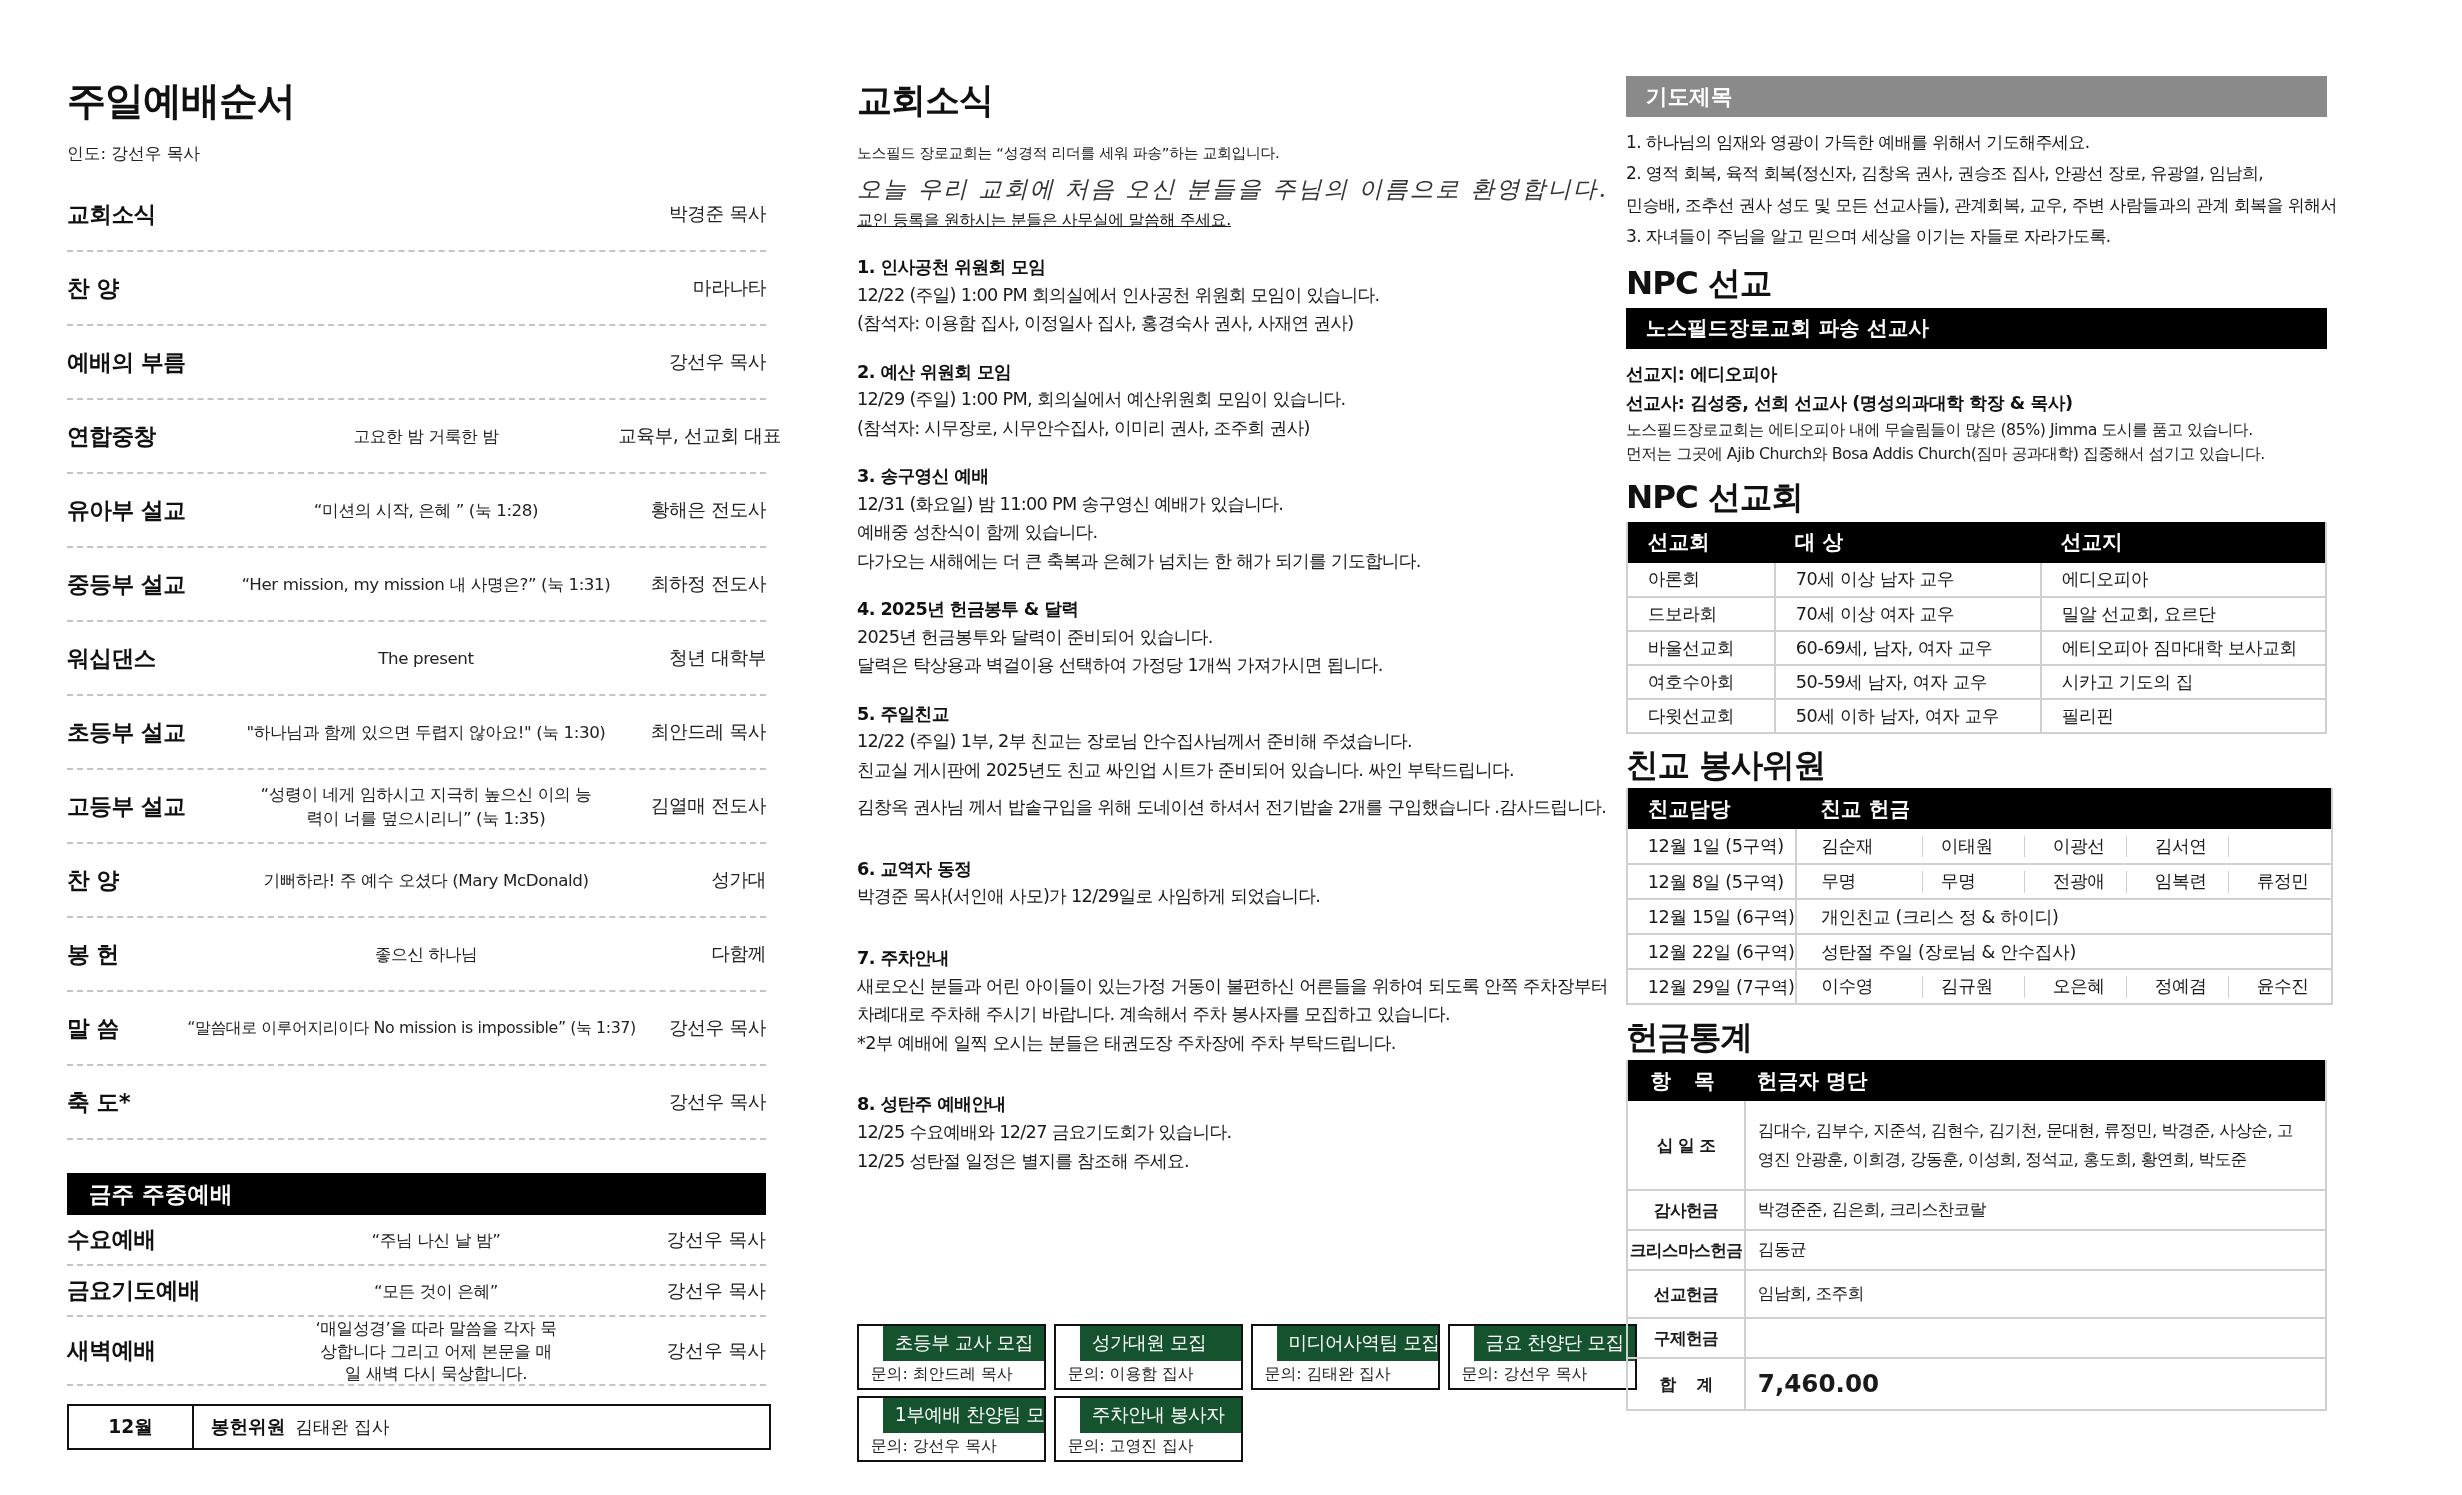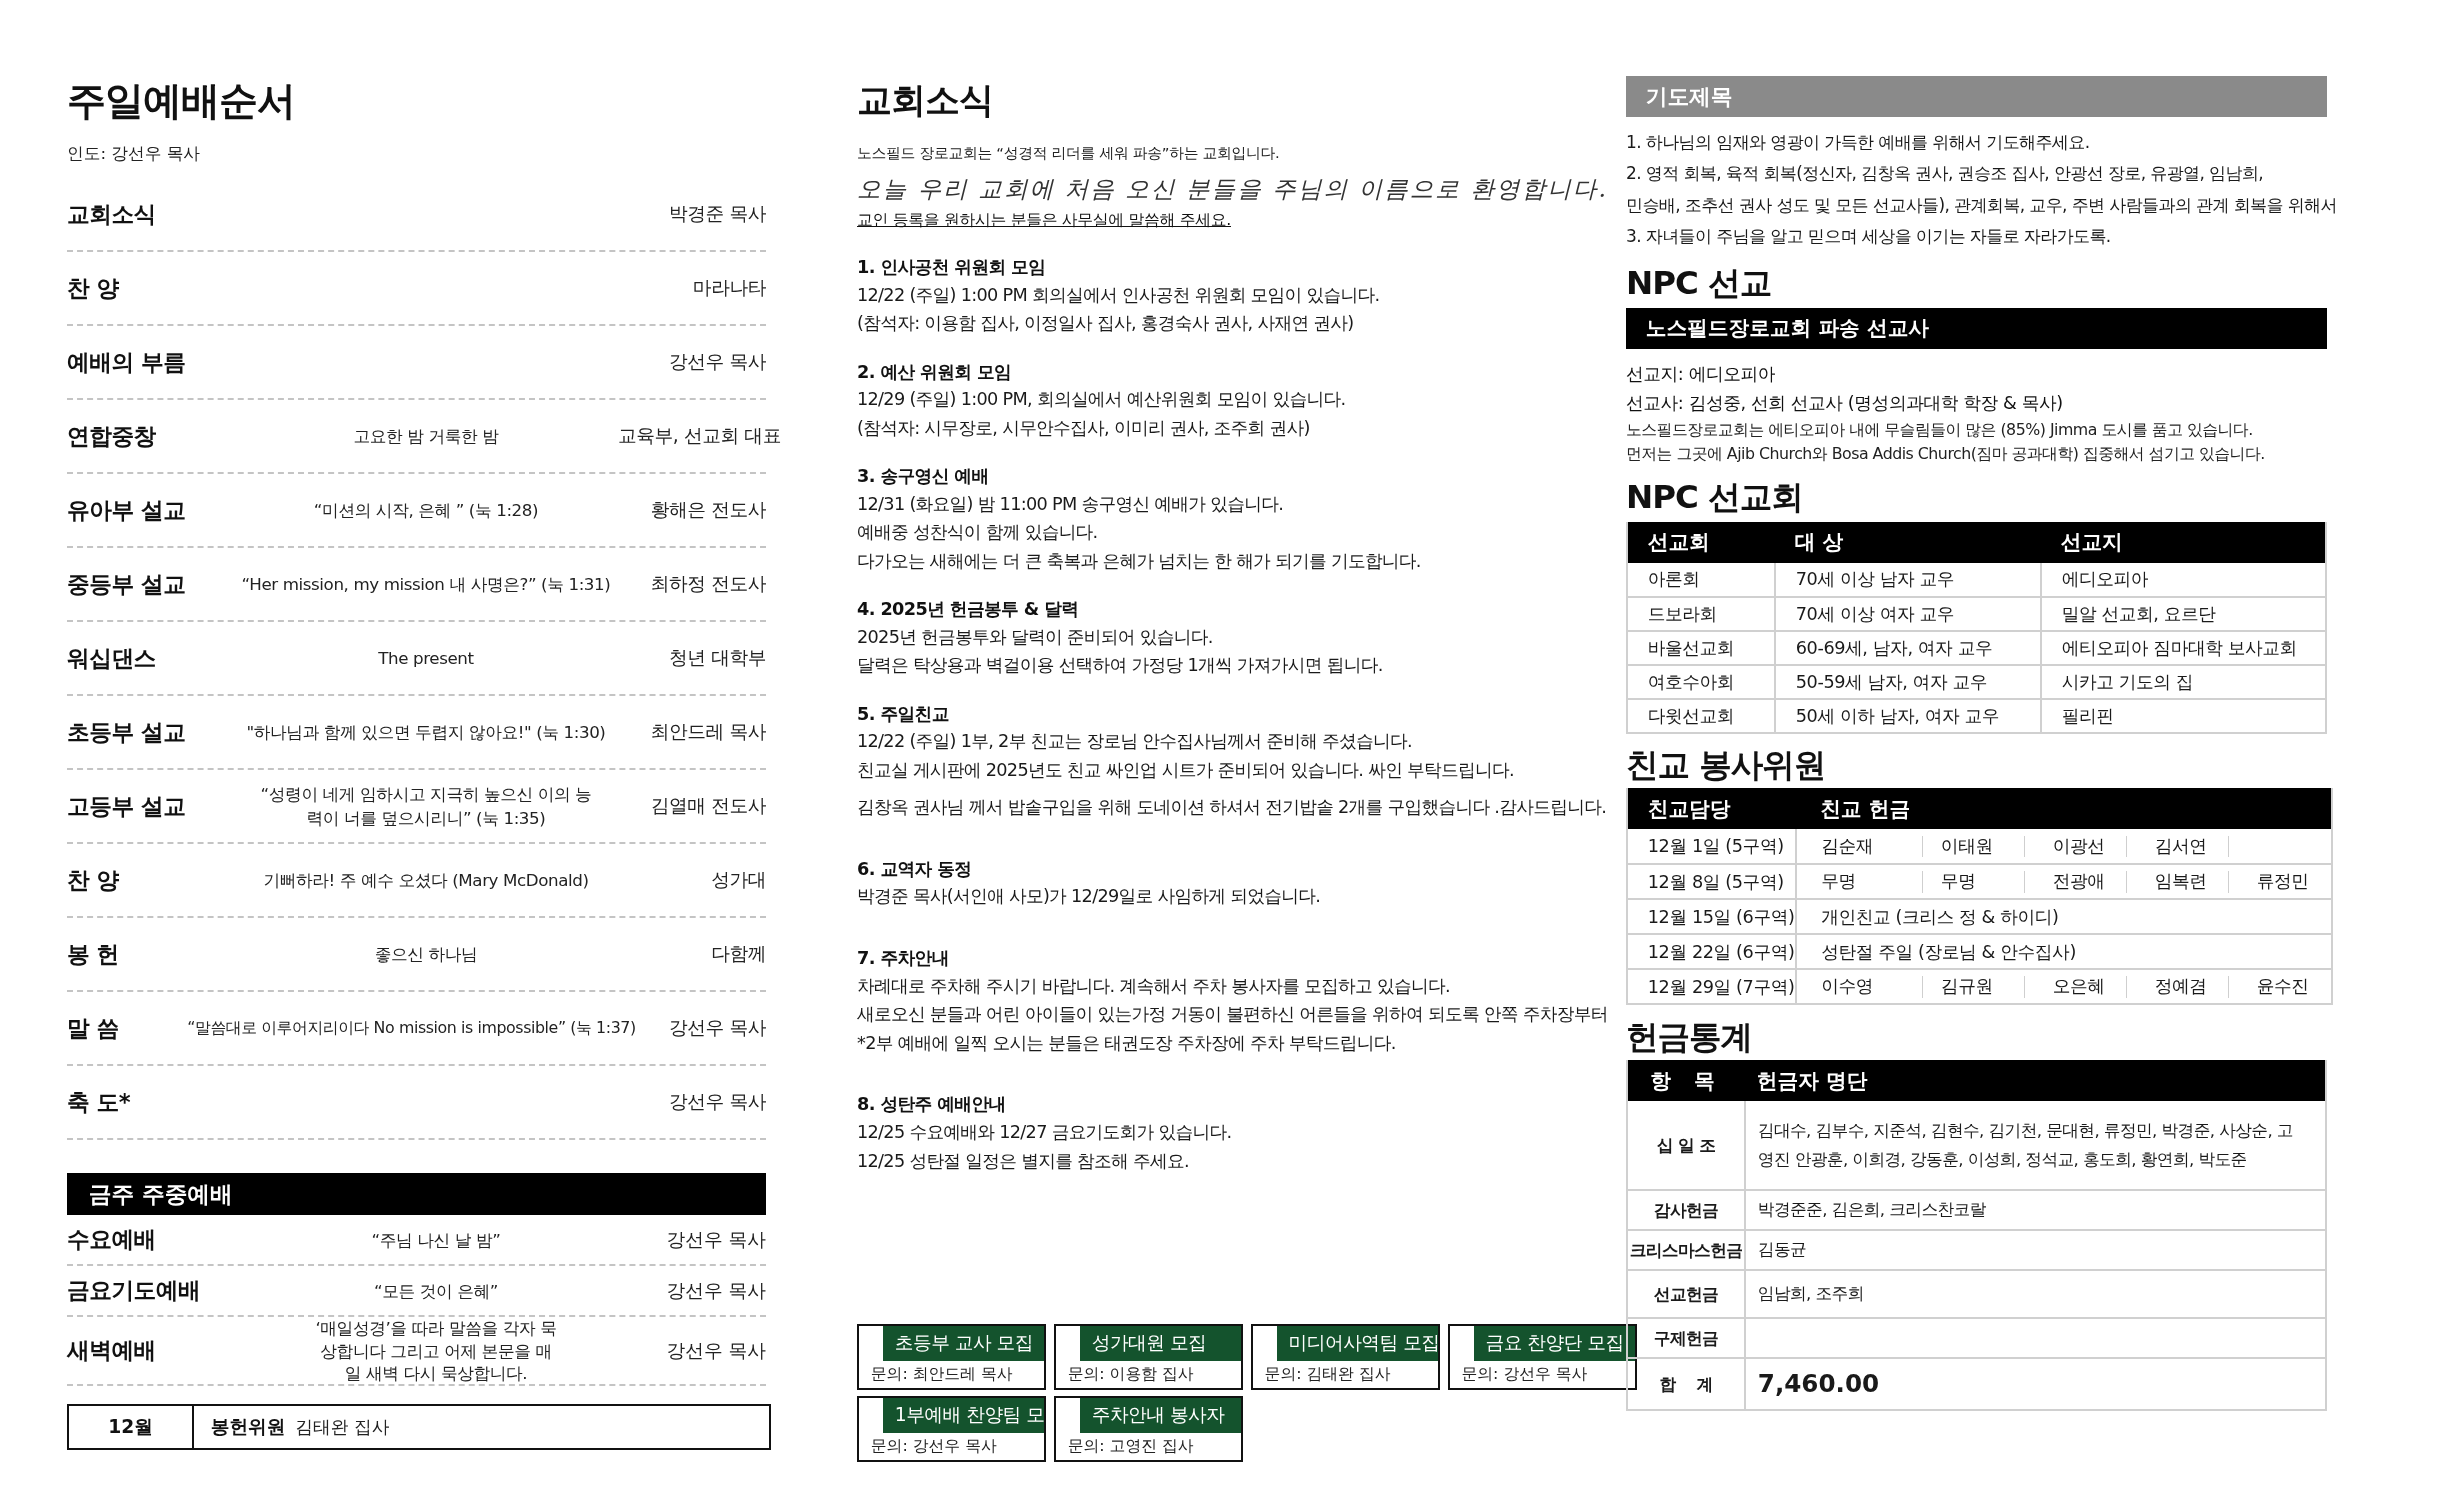--- a/index.html
+++ b/index.html
@@ -47,21 +47,21 @@
   .recruit-box .rt { background: #14532d; color: #fff; font-size: 18.7px; font-weight: normal; padding: 3.9px 11.8px; height: 35px; white-space: nowrap; letter-spacing: -0.5px; margin-left: 24px; }
   .recruit-box .rc { font-size: 15.8px; padding: 3px 11.8px; color: #222; white-space: nowrap; }
 
   
   .col-right { position: absolute; left: 1626px; top: 76px; width: 701px; }
   .prayer-header { height: 41px; background: #8a8a8a; color: #fff; font-size: 21.7px; font-weight: bold; padding-left: 19.7px; line-height: 41px; }
   .prayer-list { margin-top: 9.9px; font-size: 17px; line-height: 31.5px; color: #1a1a1a; letter-spacing: -0.6px; white-space: nowrap; }
   .section-h { font-size: 32.5px; font-weight: bold; letter-spacing: -1px; line-height: 41px; }
   .black-bar { height: 41px; background: #000; color: #fff; font-size: 20.7px; font-weight: bold; padding-left: 19.7px; line-height: 41px; }
   .mission-info { margin-top: 11.8px; }
-  .mission-info .b { font-size: 17.7px; font-weight: normal; line-height: 28.6px; letter-spacing: -0.4px; }
+  .mission-info .b { font-size: 17.7px; font-weight: bold; line-height: 28.6px; letter-spacing: -0.4px; }
   .mission-info .s { font-size: 15.8px; line-height: 24.6px; color: #222; letter-spacing: -0.5px; white-space: nowrap; }
 
   table { border-collapse: collapse; width: 100%; padding-left: 10px; }
   .mtable th { background: #000; color: #fff; font-size: 20.7px; font-weight: bold; text-align: left; padding: 0 19.7px; height: 41px; }
   .mtable td { font-size: 17.7px; padding: 0 19.7px; height: 34px; border-bottom: 2px solid #d0d0d0; border-right: 2px solid #d0d0d0; color: #1a1a1a; letter-spacing: -0.4px; white-space: nowrap; }
   .mtable td:last-child { border-right: none; }
   .mtable { border: 2px solid #d0d0d0; border-top: none; }
 
   .ftable th { background: #000; color: #fff; font-size: 20.7px; font-weight: bold; text-align: left; padding: 0 19.7px; height: 41px; }
   .ftable { border: 2px solid #d0d0d0; border-top: none; }
@@ -214,22 +214,22 @@
       <p>12/22 (주일) 1부, 2부 친교는 장로님 안수집사님께서 준비해 주셨습니다.</p>
       <p>친교실 게시판에 2025년도 친교 싸인업 시트가 준비되어 있습니다. 싸인 부탁드립니다.</p>
       <p class="gap">김창옥 권사님 께서 밥솥구입을 위해 도네이션 하셔서 전기밥솥 2개를 구입했습니다 .감사드립니다.</p>
     </div>
     <div class="news-item extra">
       <h3>6. 교역자 동정</h3>
       <p>박경준 목사(서인애 사모)가 12/29일로 사임하게 되었습니다.</p>
     </div>
     <div class="news-item extra">
       <h3>7. 주차안내</h3>
+      <p>새로오신 분들과 어린 아이들이 있는가정 거동이 불편하신 어른들을 위하여 되도록 안쪽 주차장부터</p>
       <p>차례대로 주차해 주시기 바랍니다. 계속해서 주차 봉사자를 모집하고 있습니다.</p>
-      <p>새로오신 분들과 어린 아이들이 있는가정 거동이 불편하신 어른들을 위하여 되도록 안쪽 주차장부터</p>
       <p>*2부 예배에 일찍 오시는 분들은 태권도장 주차장에 주차 부탁드립니다.</p>
     </div>
     <div class="news-item">
       <h3>8. 성탄주 예배안내</h3>
       <p>12/25 수요예배와 12/27 금요기도회가 있습니다.</p>
       <p>12/25 성탄절 일정은 별지를 참조해 주세요.</p>
     </div>
   </div>
 </div>
 

